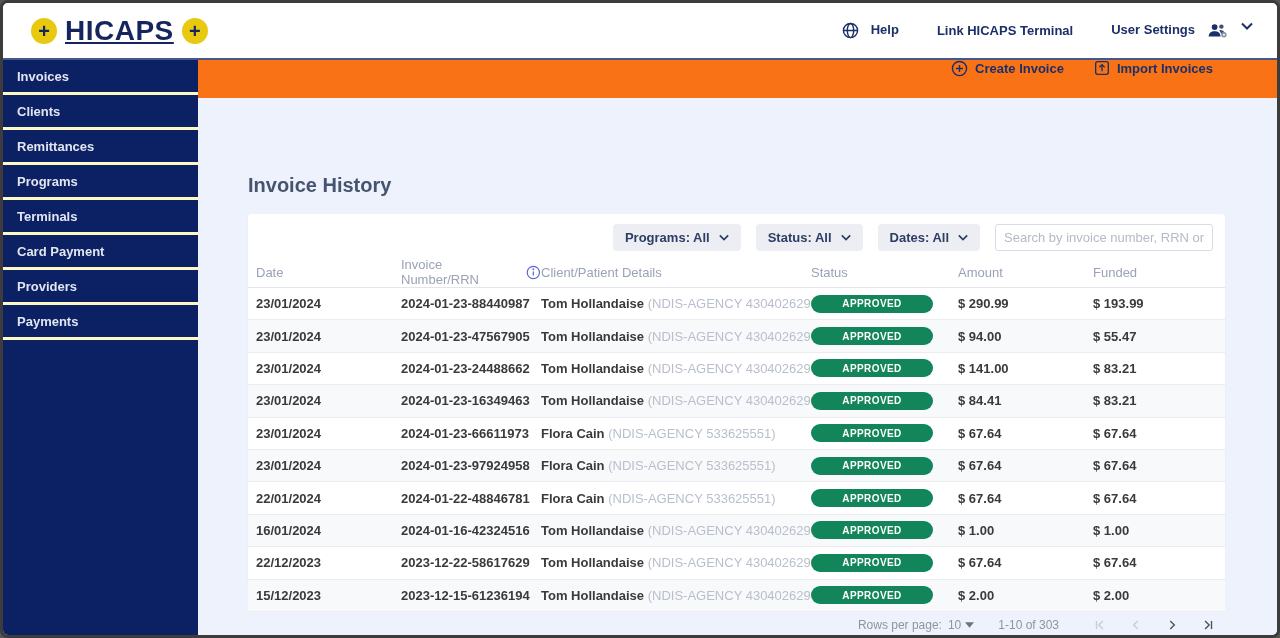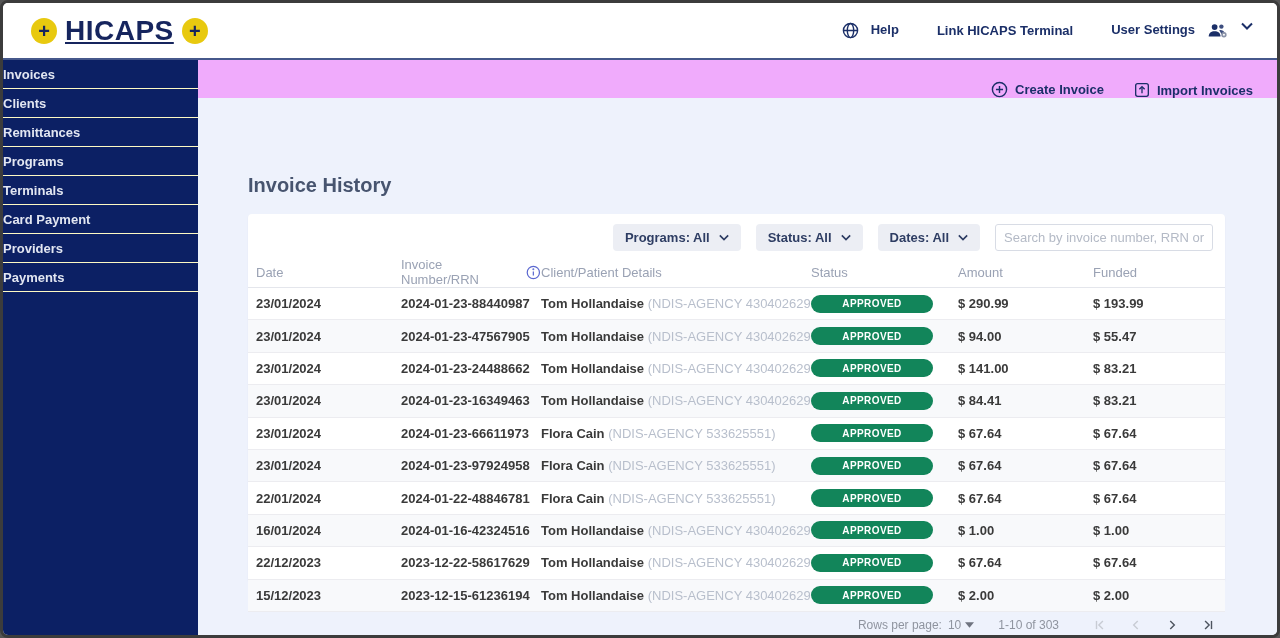--- a/index.html
+++ b/index.html
@@ -11,24 +11,24 @@
   .logo { display:flex; align-items:center; gap:8px; }
   .logo-plus { width:26px; height:26px; border-radius:50%; background:#e8c90f; color:#16255e; font-weight:bold; font-size:20px; display:flex; align-items:center; justify-content:center; line-height:1; }
   .logo-text { color:#16255e; font-size:28px; font-weight:bold; letter-spacing:0.5px;text-decoration:underline; }
   .topnav { display:flex; align-items:center; gap:38px; color:#1b2f68; font-size:13px; font-weight:bold; }
   .topnav .navitem { display:flex; align-items:flex-start; gap:12px; cursor:pointer; }
   .icon-svg { display:block; }
 
   
   .bodyrow { flex:1; display:flex; min-height:0; }
   .sidebar { width:195px; background:#0c2064; flex:0 0 auto; display:flex; flex-direction:column; }
-  .side-item { height:29px; display:flex; align-items:center; color:#e2e6f1; font-size:13px; font-weight:bold; border-bottom:1px solid #fef9c3; cursor:pointer; }
+  .side-item { height:35px; display:flex; align-items:center; padding-left:14px; color:#e2e6f1; font-size:13px; font-weight:bold; border-bottom:3px solid #fef9c3; cursor:pointer; }
 
   .main { flex:1; display:flex; flex-direction:column; min-width:0; }
-  .actionbar { height:38px; background:#f0abfc; display:flex; align-items:flex-end; justify-content:flex-end; gap:30px; padding-right:24px; flex:0 0 auto; }
+  .actionbar { height:38px; background:#f97316; display:flex; align-items:flex-start; justify-content:flex-end; gap:30px; padding-right:64px; flex:0 0 auto; }
   .actionbar .act { display:flex; align-items:center; gap:7px; color:#1b2f68; font-size:13px; font-weight:bold; cursor:pointer; }
 
   .content { flex:1; background:#eef2fc; padding:0 52px 0 50px; }
   .page-title { color:#47546f; font-size:20px; font-weight:bold; margin-top:76px; }
 
   
   .card { background:#fff; border-radius:4px; margin-top:17px; height:368px; box-shadow:0 1px 2px rgba(30,40,80,0.06); display:flex; flex-direction:column; }
   .filterrow { display:flex; align-items:center; justify-content:flex-end; gap:15px; padding:10px 12px 6px 12px; }
   .chip { background:#eceef4; border-radius:4px; height:27px; display:flex; align-items:center; gap:9px; padding:0 12px; color:#2e3d63; font-size:13px; font-weight:bold; cursor:pointer; }
   .search { width:218px; height:27px; border:1px solid #d8dce5; border-radius:3px; padding:0 8px; font-size:13px; color:#444; font-family:"Liberation Sans",sans-serif; }

